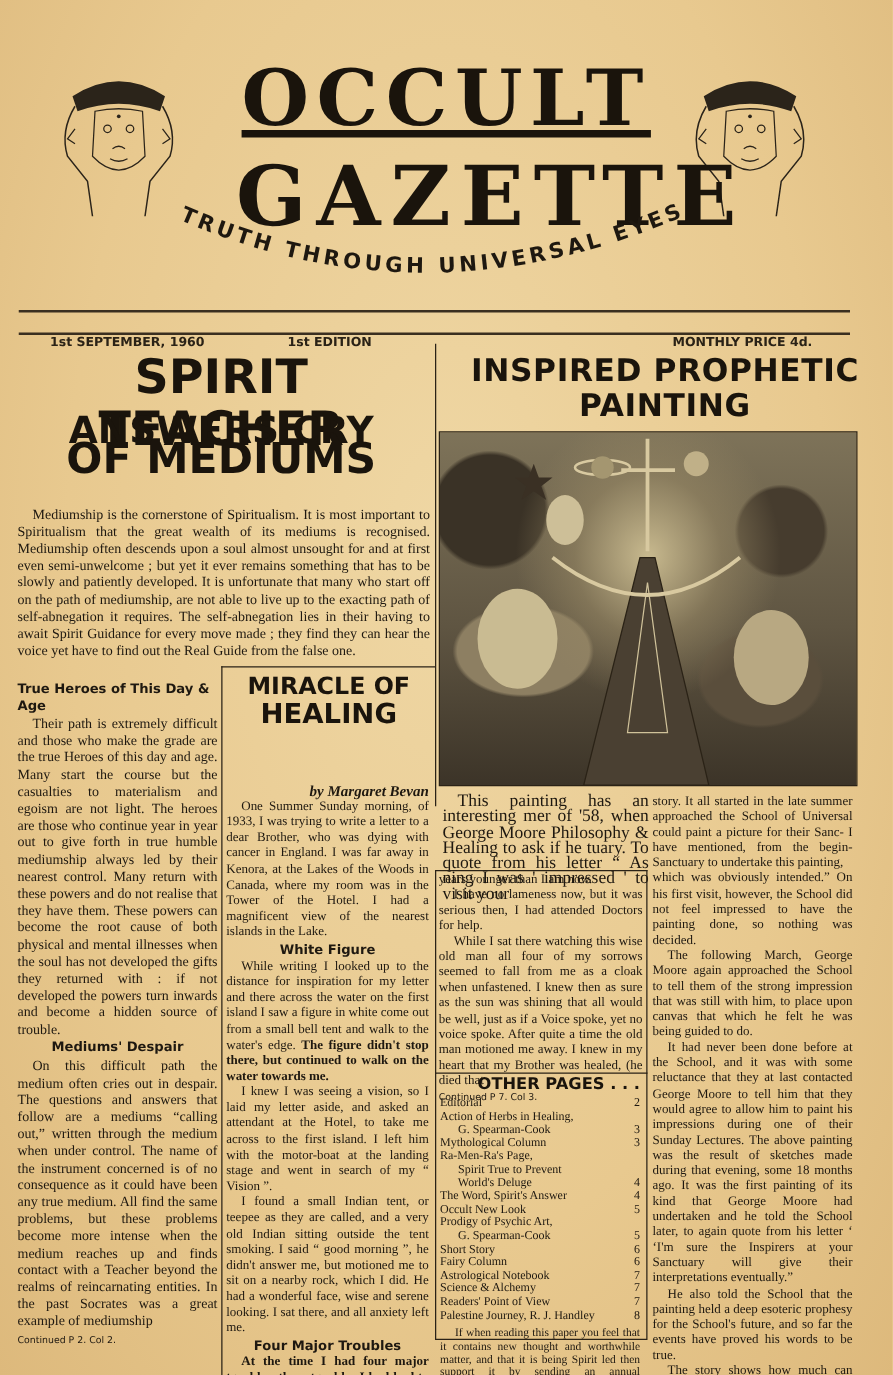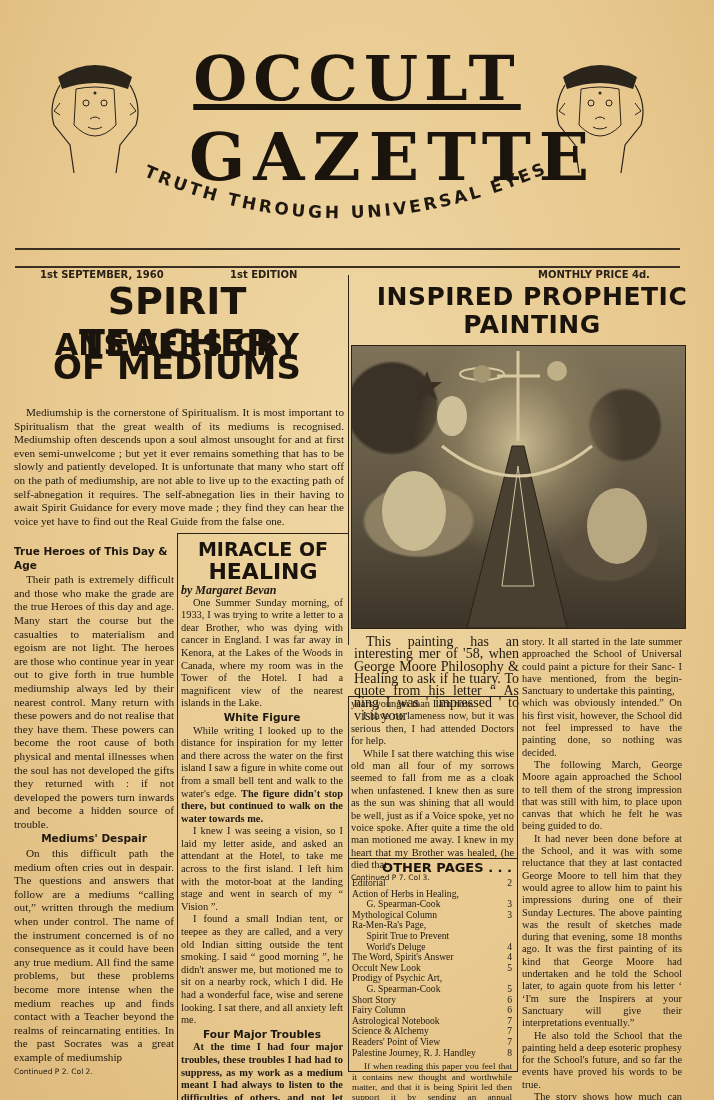--- a/index.html
+++ b/index.html
@@ -13,21 +13,21 @@
   .t1{top:42px;font-size:62px;letter-spacing:6px;text-decoration:underline;}
   .t2{top:118px;font-size:66px;letter-spacing:8px;padding-left:36px;}
   .face{position:absolute;top:55px;width:110px;height:120px;}
   .rule{position:absolute;left:15px;width:665px;height:2px;background:#3a2f20;}
   .dateline{position:absolute;top:253px;font-family:"DejaVu Sans",sans-serif;font-weight:bold;font-size:10px;color:#2a2216;margin-top:16px;}
   .vr{position:absolute;width:1px;background:#2a2216;}
   .head-sans{font-family:"DejaVu Sans",sans-serif;font-weight:bold;color:#1a140c;text-align:center;}
   .body{font-size:11.2px;line-height:13.6px;text-align:justify;}
   .body p{margin:0;text-indent:12px;}
   .sub{font-family:"DejaVu Sans",sans-serif;font-weight:bold;font-size:10.5px;text-align:center;margin:1px 0;}
-  .byline{font-family:"Liberation Serif",serif;font-style:italic;font-weight:bold;font-size:12px;text-align:left;}
+  .byline{font-family:"Liberation Serif",serif;font-style:italic;font-weight:bold;font-size:12px;text-align:right;margin-top:43px;}
   .bold{font-weight:bold;}
   .box{position:absolute;border:1.5px solid #2a2216;}
   .toc-row{display:flex;justify-content:space-between;font-size:9.6px;line-height:10.6px;}
   .toc-row .lbl{white-space:pre;}
   .cont{font-family:"DejaVu Sans",sans-serif;font-size:7.5px;}
   .painting{position:absolute;left:351px;top:345px;width:333px;height:282px;
     background:
       radial-gradient(ellipse at 50% 35%, rgba(210,195,150,0.9) 0%, rgba(150,135,100,0.6) 25%, transparent 45%),
       radial-gradient(circle at 12% 22%, #3a3226 0 12%, transparent 13%),
       radial-gradient(circle at 82% 28%, #463c2e 0 10%, transparent 11%),

